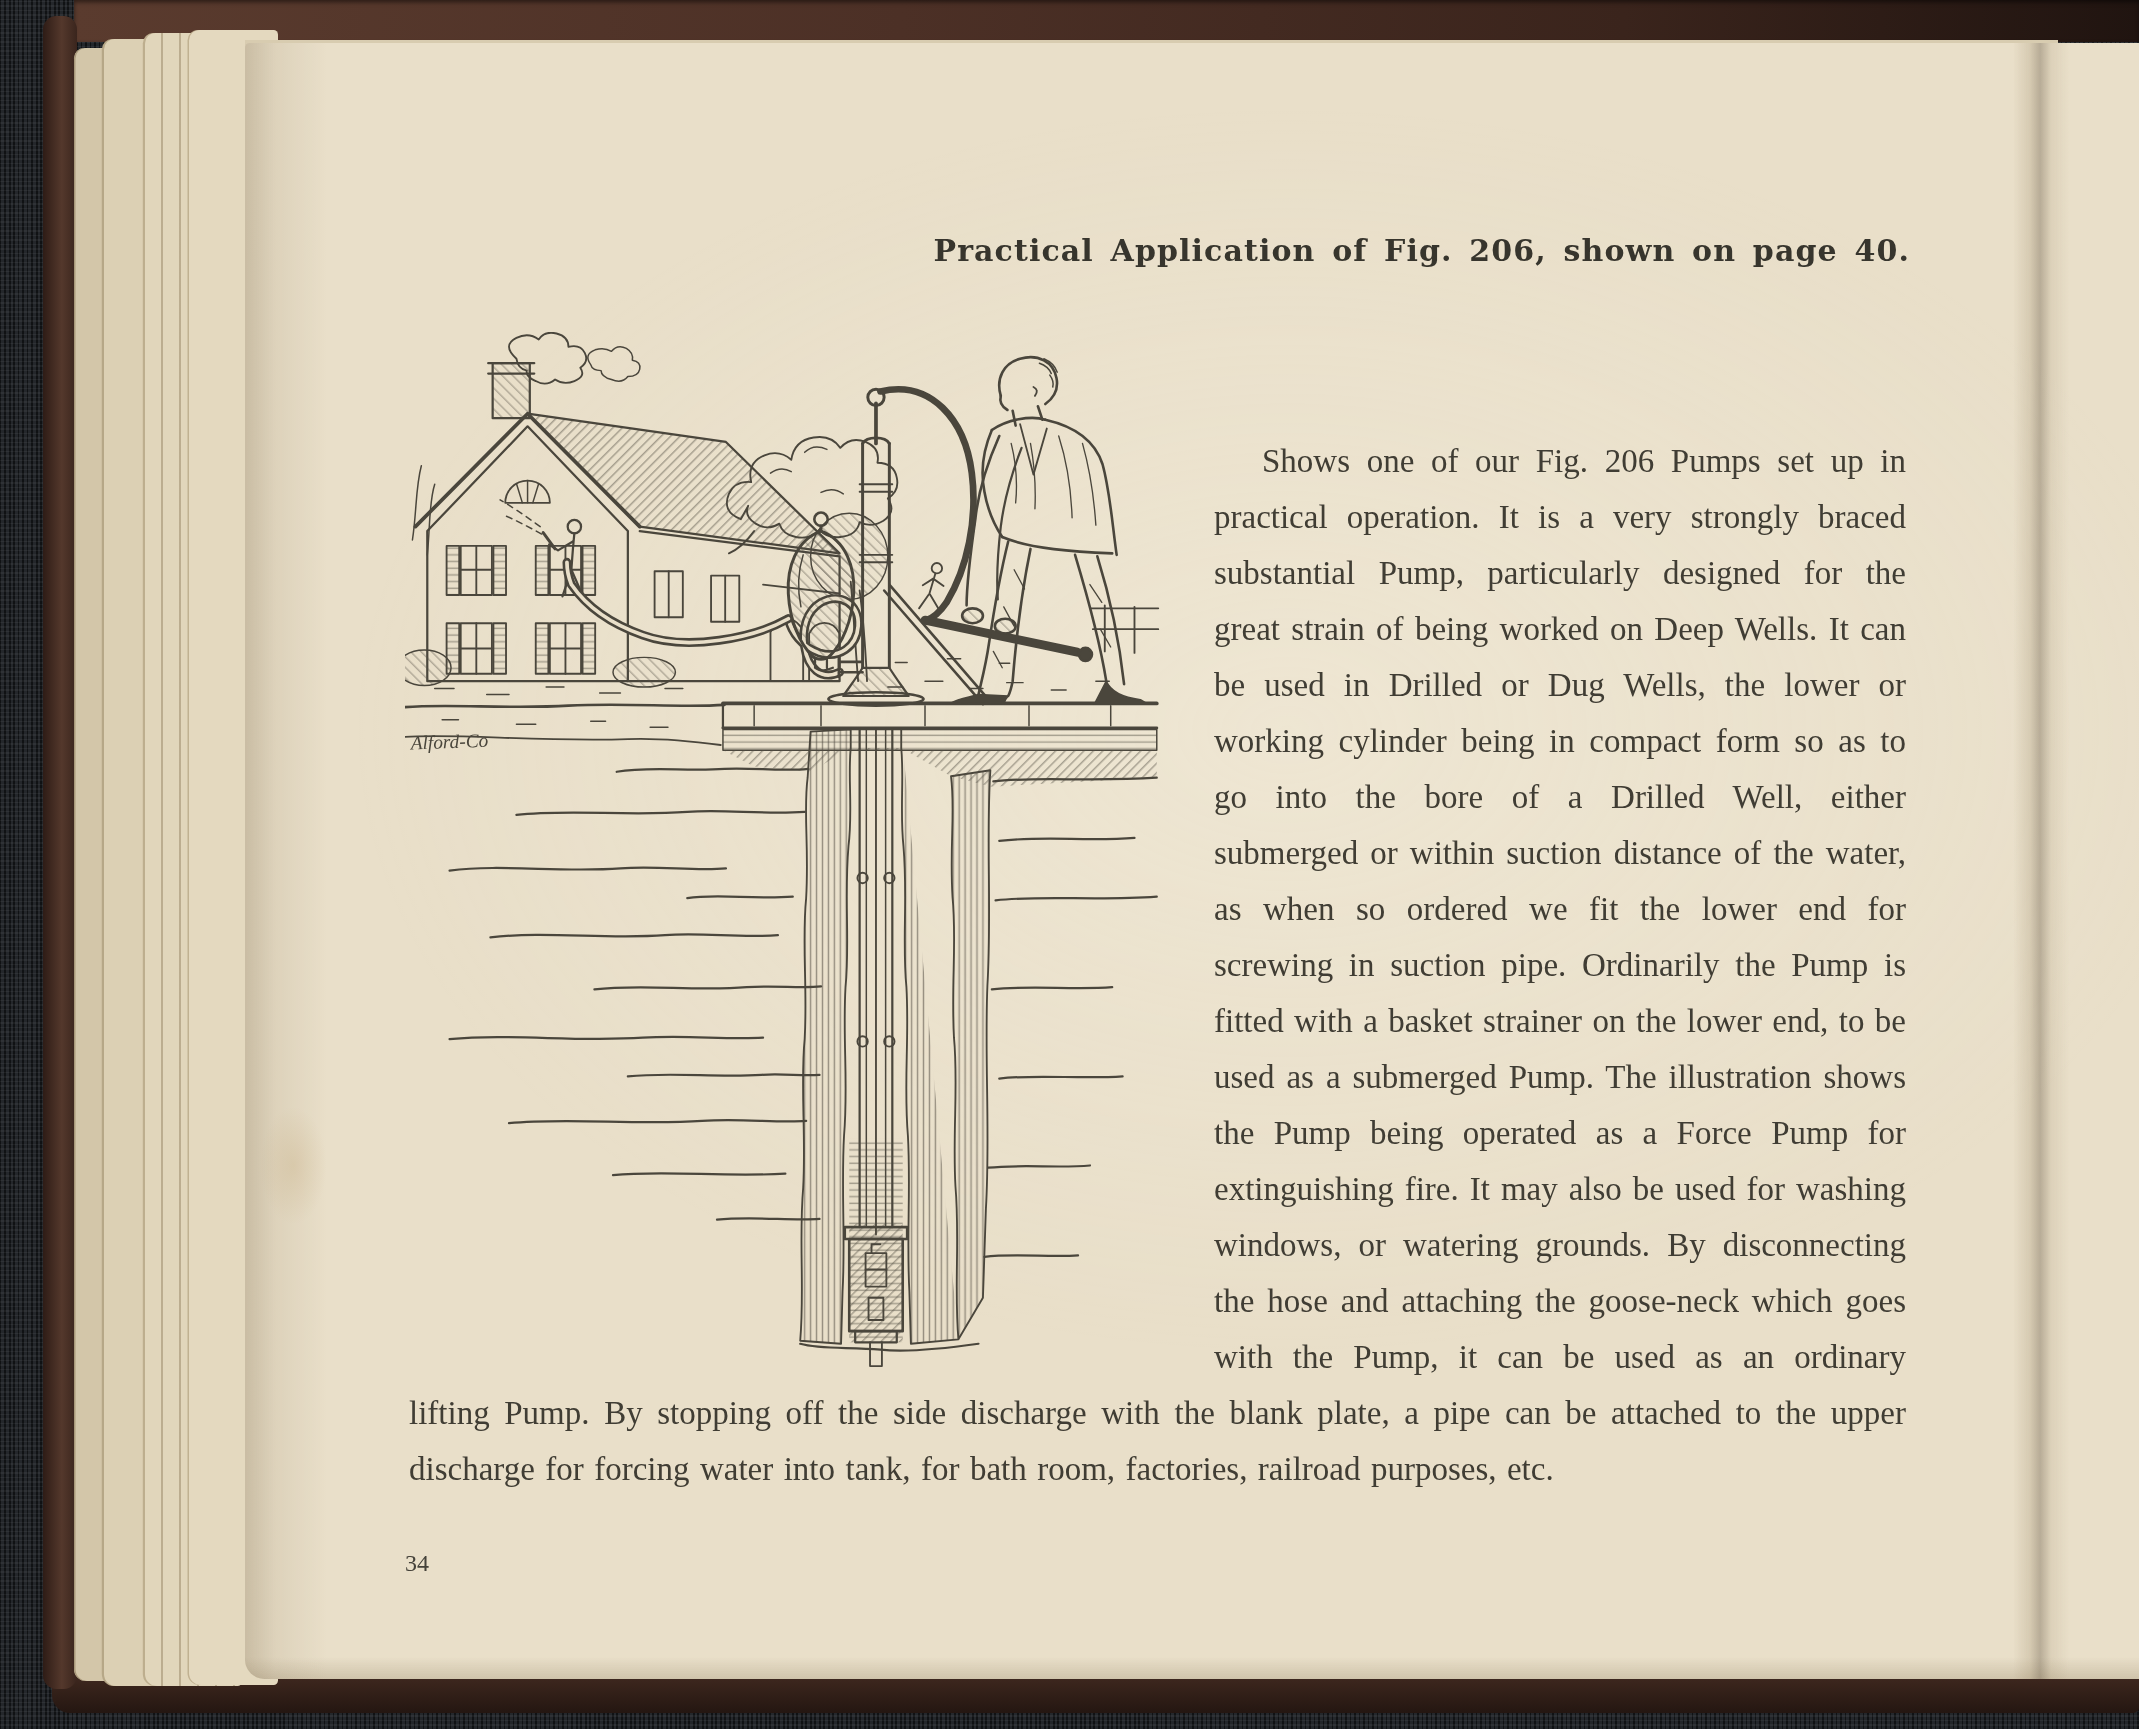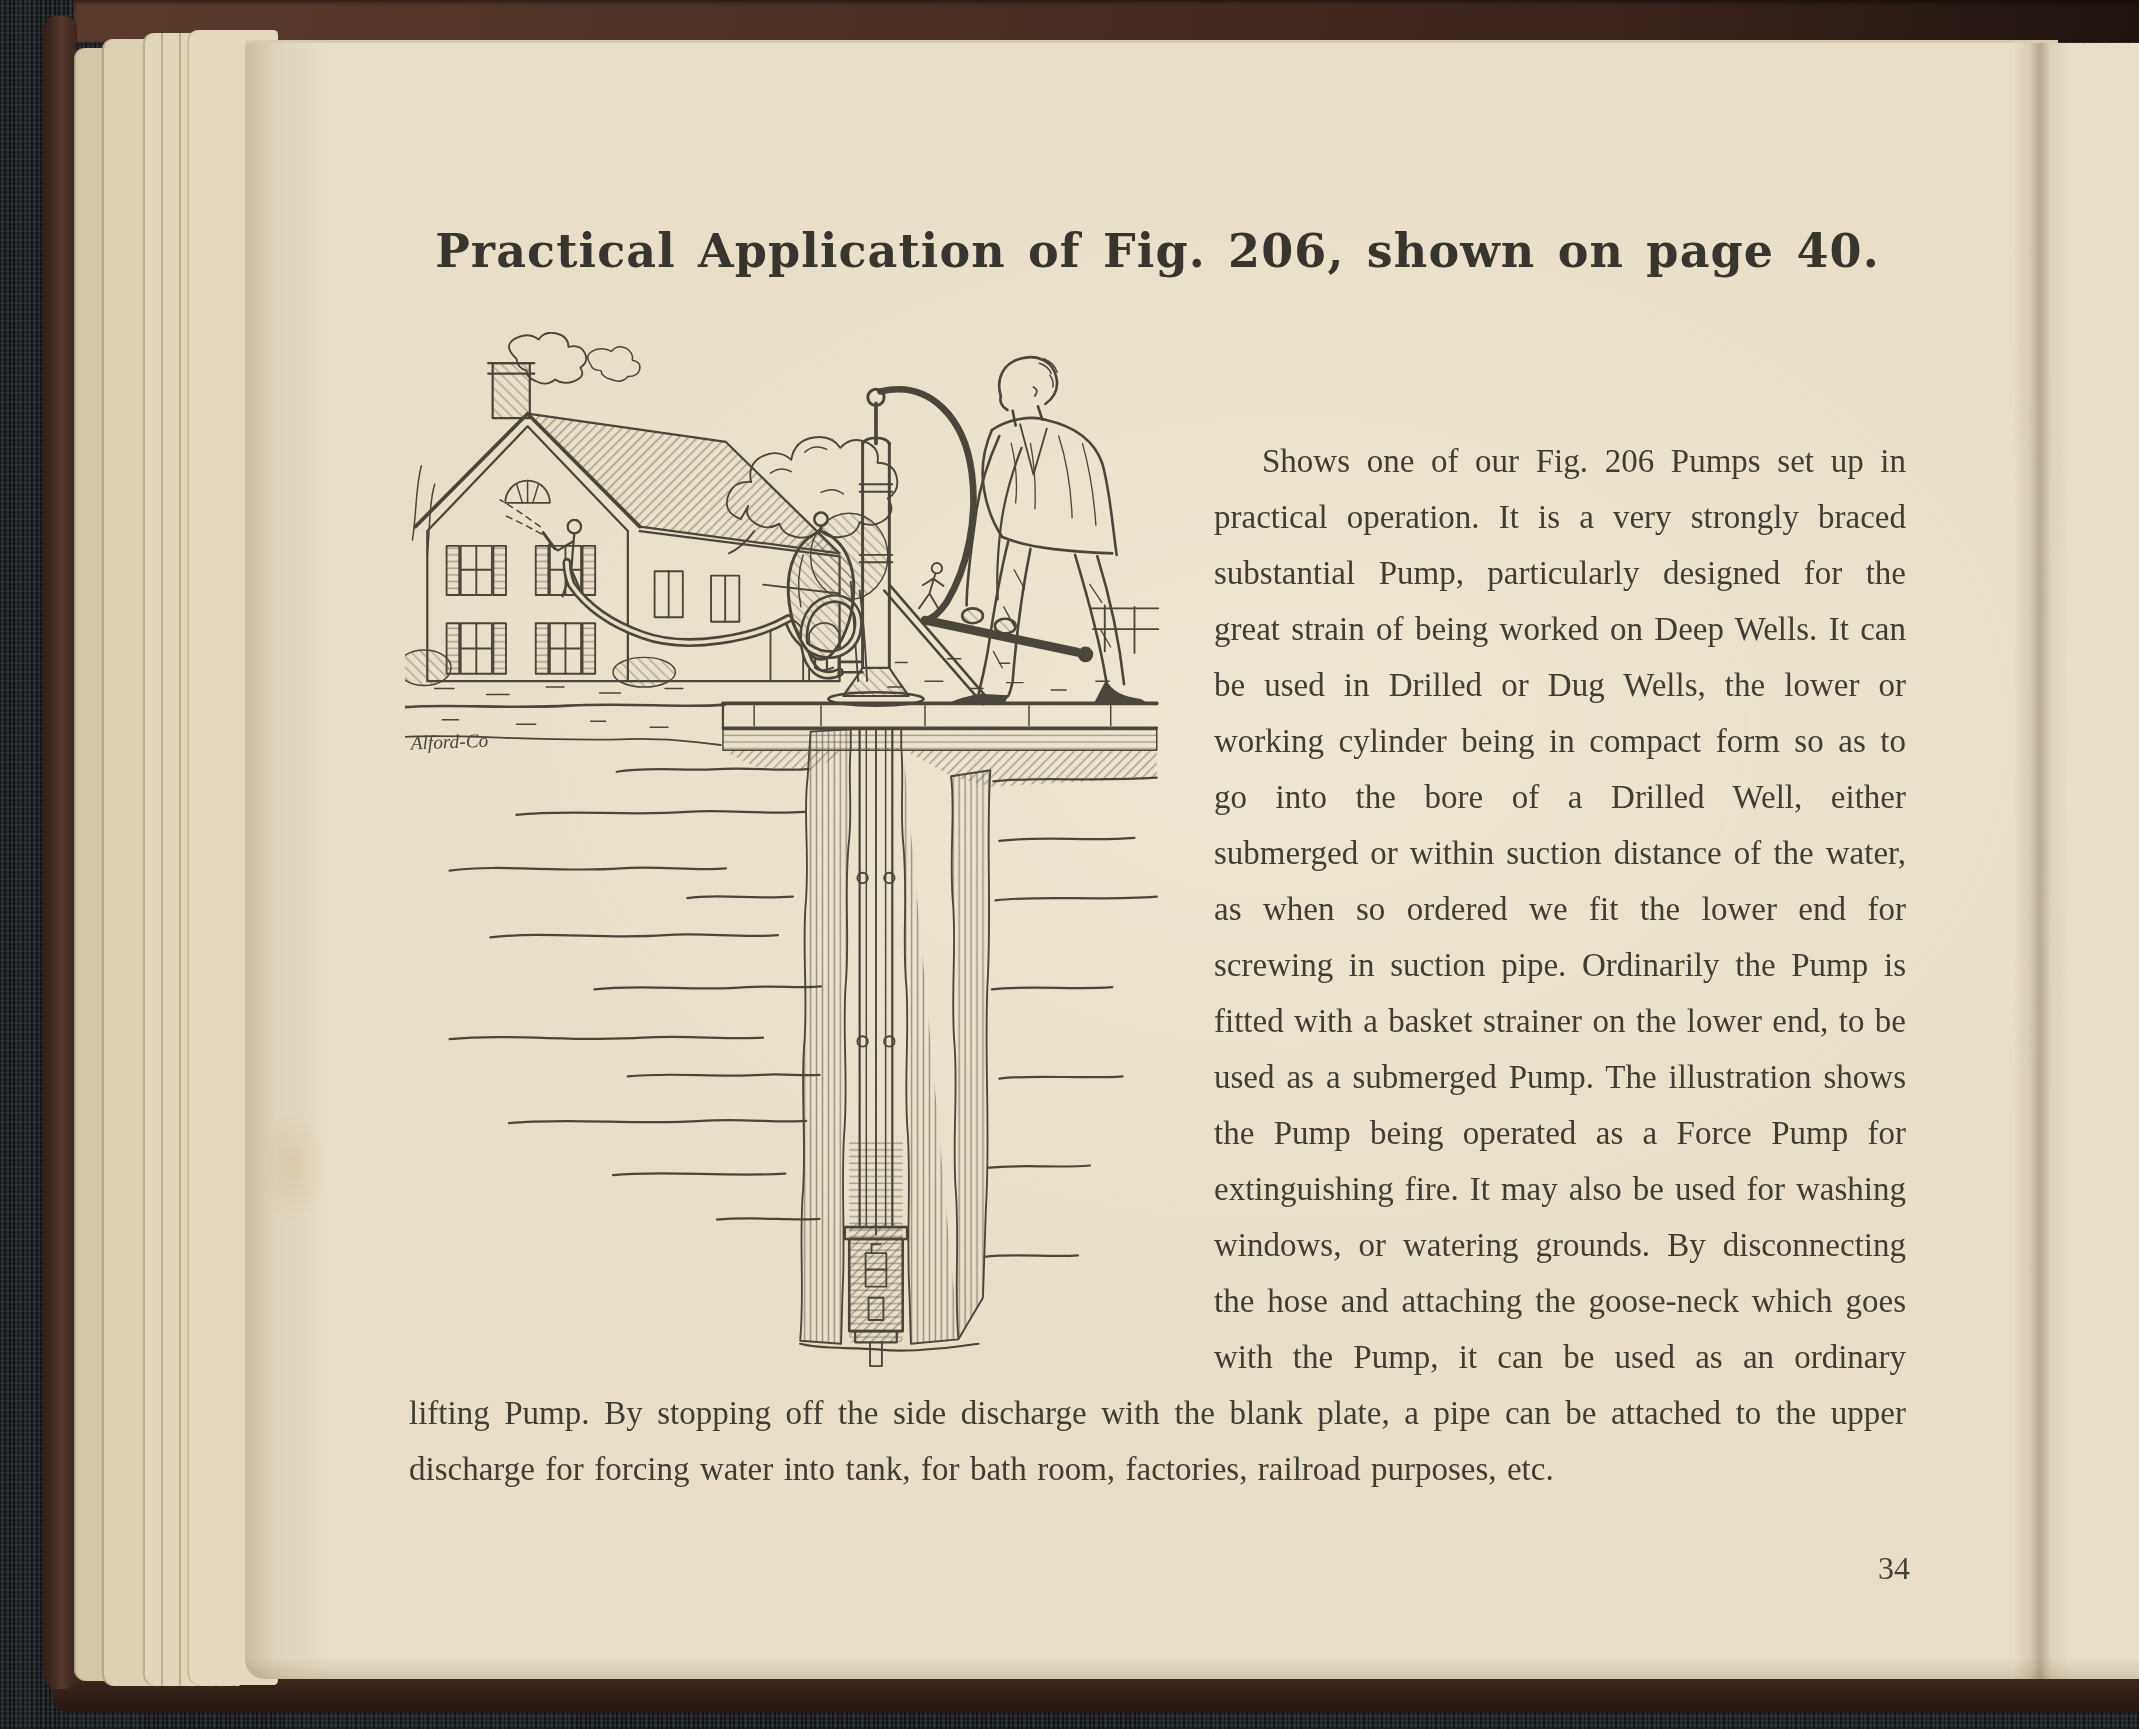--- a/index.html
+++ b/index.html
@@ -44,35 +44,35 @@
     background:
       linear-gradient(90deg, rgba(120,100,66,.28) 0, rgba(120,100,66,.10) 30px, rgba(0,0,0,0) 82px),
       linear-gradient(90deg, rgba(0,0,0,0) 0 1768px, rgba(130,110,75,.18) 1785px, rgba(70,55,35,.30) 1795px, rgba(130,110,75,.12) 1806px, rgba(0,0,0,0) 1824px),
       linear-gradient(0deg, rgba(120,100,66,.22) 0, rgba(0,0,0,0) 22px),
       radial-gradient(ellipse 1337px 892px at 55% 42%, rgba(255,252,240,.25), rgba(0,0,0,0) 70%);
   }
   .fox1{position:absolute;left:15px;top:1063px;width:67px;height:119px;border-radius:50%;
     background:radial-gradient(ellipse at center, rgba(190,160,110,.25), rgba(0,0,0,0) 70%);}
   .content{position:absolute;left:160px;top:182px;width:1505px;color:#45423a;}
   .title{
-    text-align:center;font-family:"DejaVu Serif","Liberation Serif",serif;
-    font-weight:700;font-size:46px;line-height:52px;letter-spacing:1.1px;word-spacing:5.2px;
+    text-align:right;font-family:"DejaVu Serif","Liberation Serif",serif;
+    font-weight:700;font-size:30px;line-height:52px;letter-spacing:1.1px;word-spacing:5.2px;
     color:#37352d;margin:0 0 55px 0;
   }
   .illus{float:left;width:806px;height:1040px;margin-right:3px;}
   .spacer{height:97px;}
   .bodytext{
     margin:4px;font-size:33px;line-height:56px;text-align:justify;text-indent:48px;
     word-spacing:2.2px;color:#403d34;
   }
   .pricenote{
     clear:none;text-align:center;margin-top:37px;font-size:33px;
     font-variant-caps:small-caps;letter-spacing:1.9px;word-spacing:6.7px;color:#3e3b33;
   }
-  .pagenum{text-align:right;margin-top:53px;font-size:32px;color:#45423a;}
+  .pagenum{text-align:left;margin-top:53px;font-size:24px;color:#45423a;}
   svg text{font-family:"Liberation Serif",serif;}
 </style>
 </head>
 <body>
 
 <div class="leather-bottom"></div>
 <div class="leather-top"></div>
 <div class="leather-left"></div>
 <div class="edge edge1"></div>
 <div class="edge edge2"></div>

